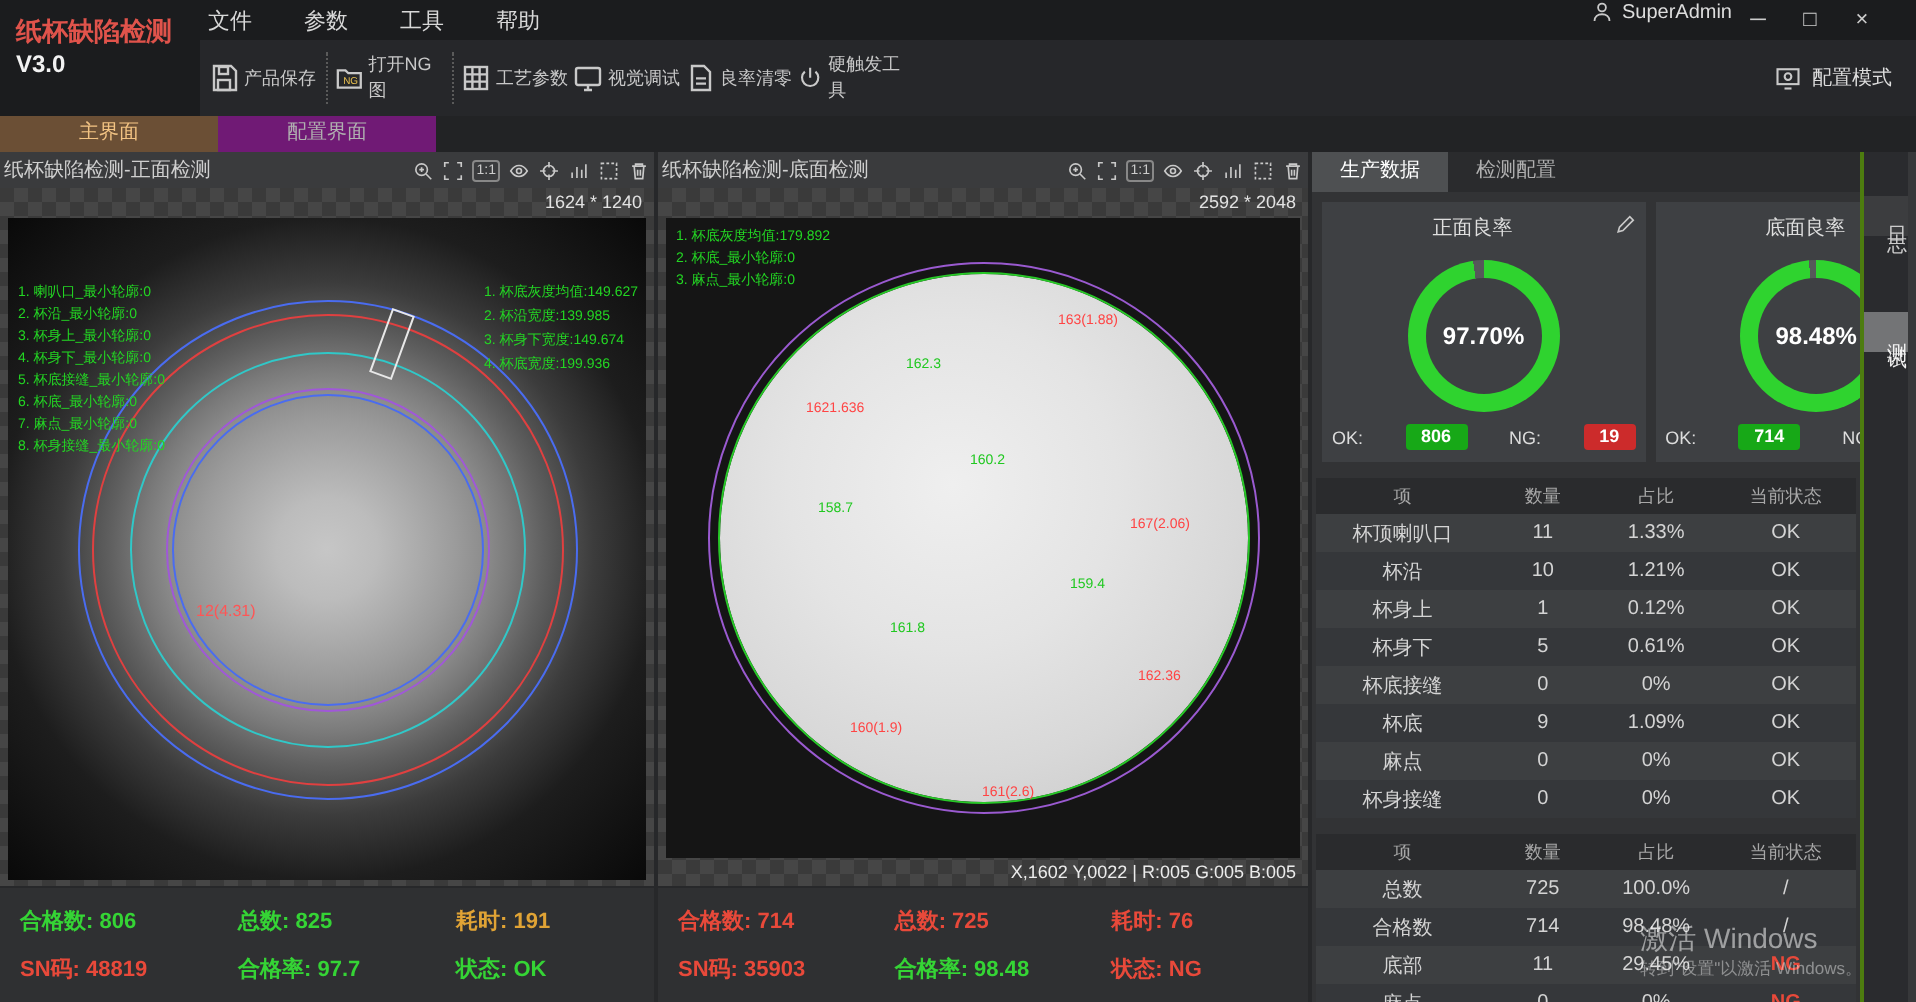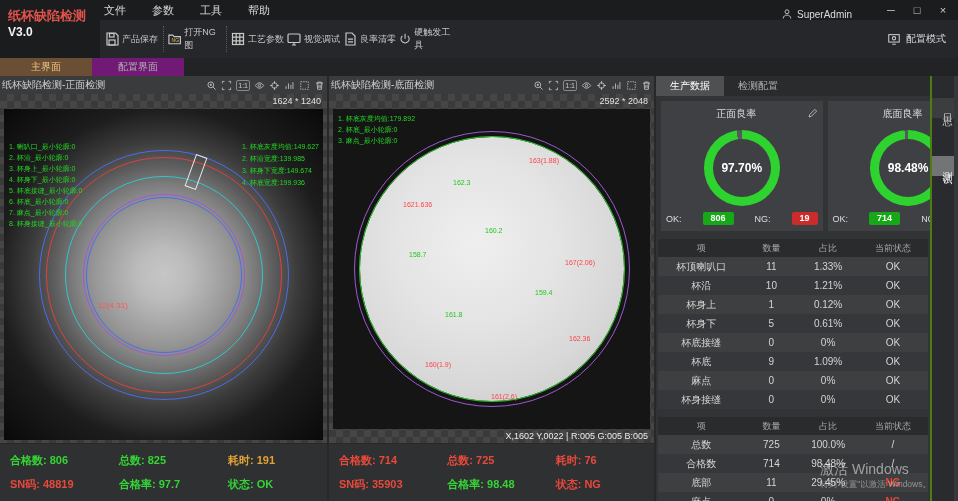--- a/index.html
+++ b/index.html
@@ -6,42 +6,42 @@
   body{background:#222;}
   .app{position:relative;width:958px;height:501px;background:#37383a;overflow:hidden;
        font-family:"Liberation Sans",sans-serif;color:#ddd;}
   svg{stroke:#c9c9c9;fill:none;stroke-width:1.2}
   svg text{stroke:none}
 
   
   .titlebar{position:absolute;left:0;top:0;right:0;height:20px;background:#1b1c1e;display:flex;align-items:center;z-index:10}
   .menus{margin-left:104px;display:flex;gap:26px;font-size:11px;color:#d8d8d8}
   .menu-item{cursor:default}
-  .tb-right{margin-left:auto;display:flex;align-items:flex-end;gap:26px;padding-right:2px}
+  .tb-right{margin-left:auto;display:flex;align-items:flex-start;gap:0;padding-right:14px}
   .user{display:flex;align-items:center;gap:4px;font-size:10px;color:#ddd}
   .user svg{width:12px;height:12px}
   .winbtns{display:flex}
   .winbtn{width:26px;height:20px;text-align:center;line-height:20px;font-size:11px;color:#ccc}
 
   
   .logoblock{position:absolute;left:0;top:0;width:100px;height:58px;background:#1b1c1e;z-index:11;padding:8px 0 0 8px}
   .logo1{color:#e0534b;font-weight:bold;font-size:13px;line-height:16px}
   .logo2{color:#f2f2f2;font-weight:bold;font-size:12px;line-height:16px}
 
   
   .toolbar{position:absolute;left:0;top:20px;right:0;height:38px;background:#26272a;display:flex;align-items:center;padding-left:104px}
   .toolbtn{width:56px;display:flex;flex-direction:row;align-items:center;gap:2px;font-size:9px;color:#c8c8c8}
   .toolbtn svg{width:16px;height:16px}
   .tsep{width:1px;height:26px;border-left:1px dotted #5a5a5a;margin:0 3px}
   .modebtn{margin-left:auto;margin-right:12px;display:flex;align-items:center;gap:5px;font-size:10px;color:#ddd}
   .modebtn svg{width:14px;height:14px}
 
   
   .tabsrow{position:absolute;left:0;top:58px;right:0;height:18px;background:#222325;display:flex;z-index:5}
-  .tab{width:92px;text-align:center;line-height:18px;font-size:10px}
+  .tab{width:109px;text-align:center;line-height:18px;font-size:10px}
   .tab.active{background:#6b4f35;color:#f2c383}
   .tab.idle{background:#701a75;color:#b0b0b0}
 
   
   .main{position:absolute;left:0;top:76px;right:0;bottom:0;display:flex}
   .campanel{width:329px;display:flex;flex-direction:column;border-right:2px solid #27282a}
   .camheader{height:18px;background:#3a3b3d;display:flex;align-items:center;padding:0 2px;font-size:10px;color:#cfcfcf;flex:0 0 auto}
   .camicons{margin-left:auto;display:flex;gap:4px;align-items:center}
   .camicons svg{width:11px;height:11px}
   .oneto{font-size:7px;color:#ccc;border:1px solid #888;padding:0 1px;border-radius:2px;line-height:9px}

